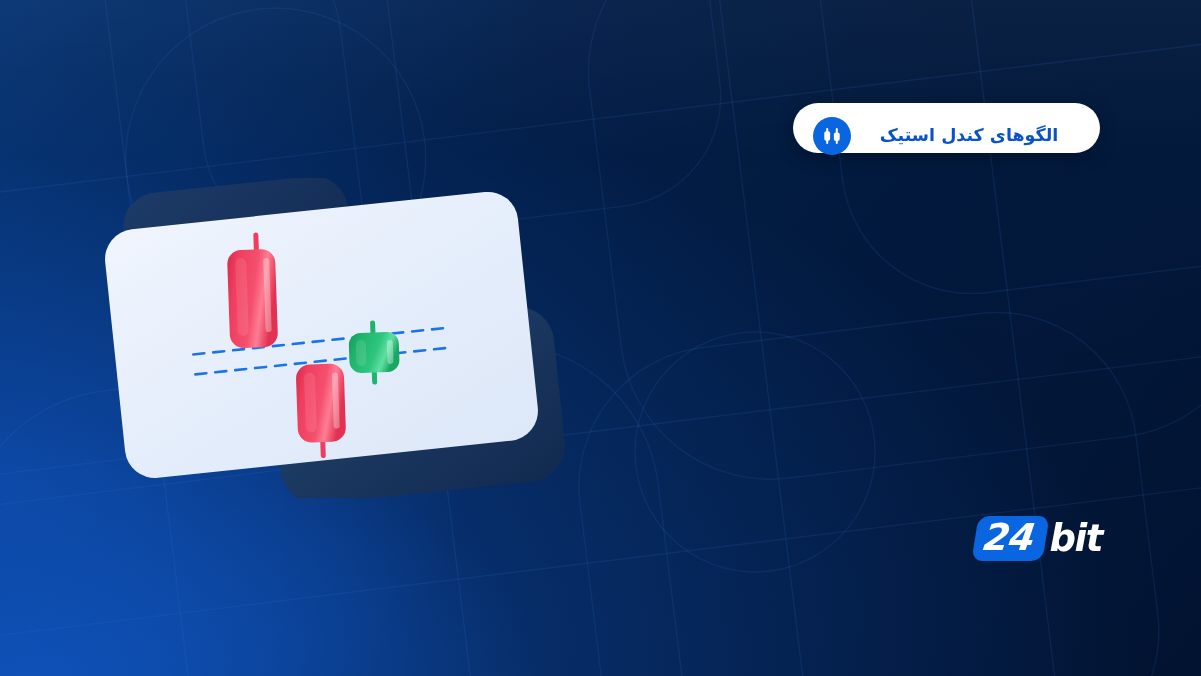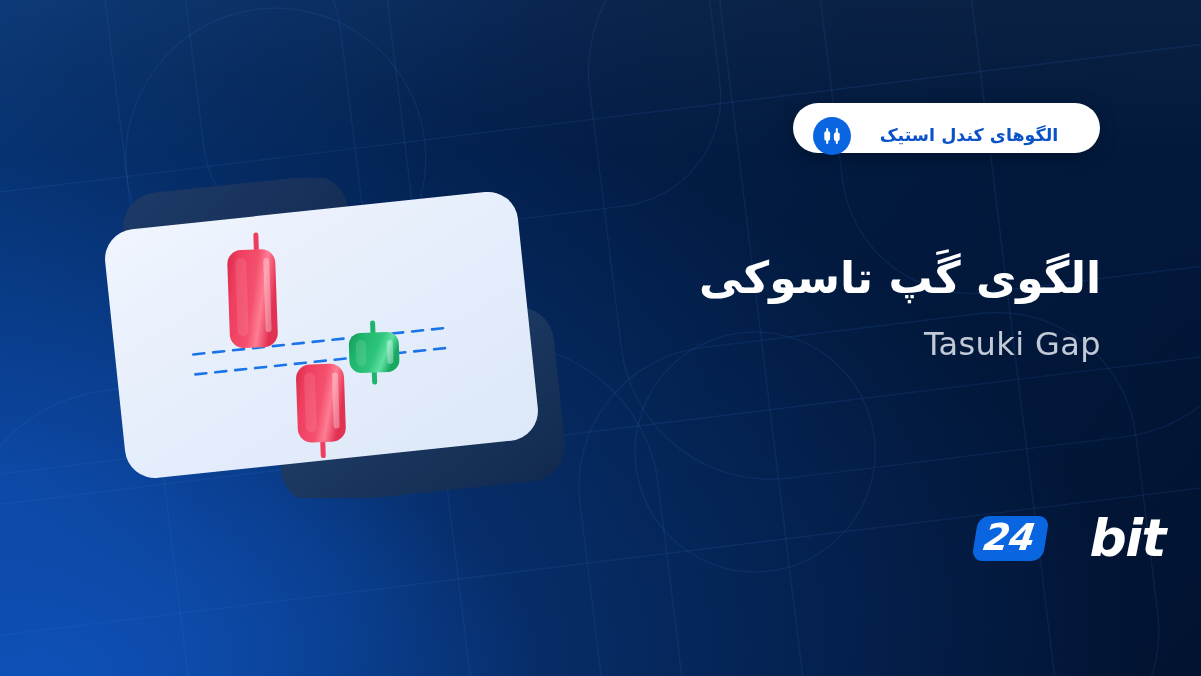--- a/index.html
+++ b/index.html
@@ -105,27 +105,26 @@
     left: 975px;
     top: 512px;
     height: 52px;
     display: flex;
     flex-direction: row;
     align-items: center;
     gap: 4px;
   }
   .logo-word {
     color: #ffffff;
-    font-size: 52px;
+    font-size: 37px;
     font-weight: bold;
     font-style: italic;
     letter-spacing: -1.5px;
     line-height: 1;
     direction: ltr;
-    margin-left: 40px;
   }
   .logo-badge {
     background: #0a66e0;
     border-radius: 11px;
     padding: 3px 11px 5px 9px;
     transform: skewX(-9deg);
     display: flex;
     align-items: center;
     justify-content: center;
   }
@@ -268,24 +267,20 @@
       <svg width="20" height="20" viewBox="0 0 20 20" aria-hidden="true">
         <rect x="4.2" y="2.0" width="2.0" height="16.0" rx="1.0" fill="#ffffff"></rect>
         <rect x="2.3" y="5.2" width="5.8" height="9.6" rx="2.0" fill="#ffffff"></rect>
         <rect x="13.8" y="2.0" width="2.0" height="16.0" rx="1.0" fill="#ffffff"></rect>
         <rect x="11.9" y="6.6" width="5.8" height="8.4" rx="2.0" fill="#ffffff"></rect>
       </svg>
     </span>
     <span class="badge-label">الگوهای کندل استیک</span>
   </div>
 
-  <div class="title-block">
-    <div class="main-title">الگوی گَپ تاسوکی</div>
-    <div class="sub-title">Tasuki Gap</div>
-  </div>
 
   <div class="logo">
     <span class="logo-word">bit</span>
     <span class="logo-badge">
       <span>24</span>
     </span>
   </div>
 
 </div>
 

